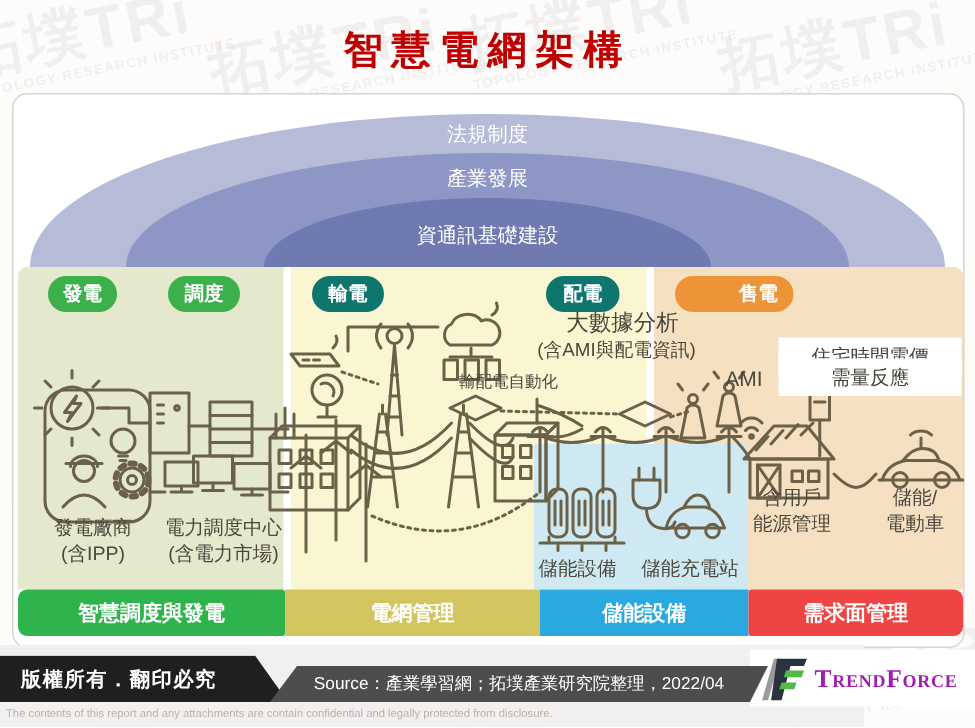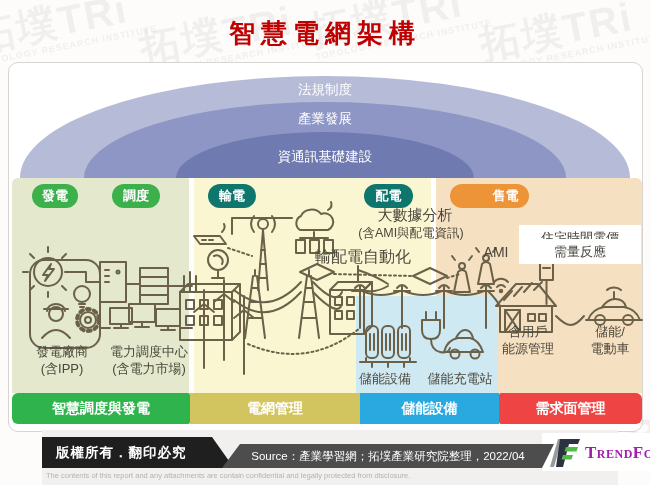--- a/index.html
+++ b/index.html
@@ -44,42 +44,42 @@
   .badge4{left:364px;width:49px;}
   .badge5{left:450px;width:47px;padding-left:32px;}
   
   .infobox{position:absolute;left:519px;width:122px;height:25px;line-height:25px;
            background:#fff;text-align:center;font-size:13px;color:#44423a;z-index:3;}
   .ib1{top:209px;margin-top:16px;}.ib2{top:239px;}
   
   .ann{position:absolute;color:#4a473b;z-index:3;text-align:center;}
   .ann-bigdata{left:350px;top:206px;width:130px;font-size:15px;}
   .ann-bigdata-sub{left:328px;top:225px;width:166px;font-size:12.5px;}
-  .ann-auto{left:308px;top:247px;width:110px;font-size:16px;}
+  .ann-auto{left:284px;top:247px;width:110px;font-size:11px;}
   .ann-ami{left:478px;top:244px;width:36px;font-size:14px;}
   
   .lbl{position:absolute;color:#4a473b;font-size:13px;line-height:1.3;text-align:center;z-index:3;}
   .lbl-gen{left:18px;top:344px;width:88px;}
   .lbl-dispatch{left:102px;top:344px;width:94px;}
   .lbl-storage{left:352px;top:371px;width:66px;}
   .lbl-charge{left:420px;top:371px;width:80px;}
   .lbl-user{left:492px;top:324px;width:72px;}
   .lbl-ev{left:577px;top:324px;width:66px;}
   
   .bar{position:absolute;top:393px;height:31px;line-height:31px;color:#fff;
        font-weight:bold;font-size:14px;text-align:center;z-index:3;}
   .bar1{left:12px;width:178px;background:#2fb34c;border-radius:6px 2px 2px 6px;}
   .bar2{left:190px;width:170px;background:#d2c45f;}
   .bar3{left:360px;width:139px;background:#2aa9e0;}
   .bar4{left:499px;width:143px;background:#ef4444;border-radius:2px 6px 6px 2px;}
   
   .icons{position:absolute;left:8px;top:178px;width:635px;height:215px;z-index:2;}
   .icons *{vector-effect:non-scaling-stroke;}
   
-  .footer{position:absolute;left:0;top:430px;width:576px;height:55px;background:#f2f0ef;z-index:2;margin-left:42px;}
+  .footer{position:absolute;left:0;top:430px;width:576px;height:55px;background:#f2f0ef;z-index:2;}
   .f-white{position:absolute;left:500px;top:3px;width:150px;height:38px;background:#fff;}
   .ribbon-black{position:absolute;left:0;top:7px;width:192px;height:31px;background:#1f1f1f;
       clip-path:polygon(0 0,170px 0,192px 100%,0 100%);color:#fff;font-weight:bold;
       font-size:13.5px;line-height:31px;padding-left:14px;box-sizing:border-box;letter-spacing:1px;}
   .ribbon-gray{position:absolute;left:180px;top:14px;width:332px;height:24px;background:#4d4d4d;
       clip-path:polygon(18px 0,100% 0,calc(100% - 12px) 100%,0 100%);color:#fff;
       font-size:11.5px;line-height:24px;text-align:center;}
   .brand{position:absolute;left:508px;top:9px;height:28px;display:flex;align-items:center;gap:3px;}
   .brand-text{font-family:"Liberation Serif",serif;font-variant:small-caps;
       font-weight:bold;font-size:17px;color:#a21caf;letter-spacing:0.5px;}

